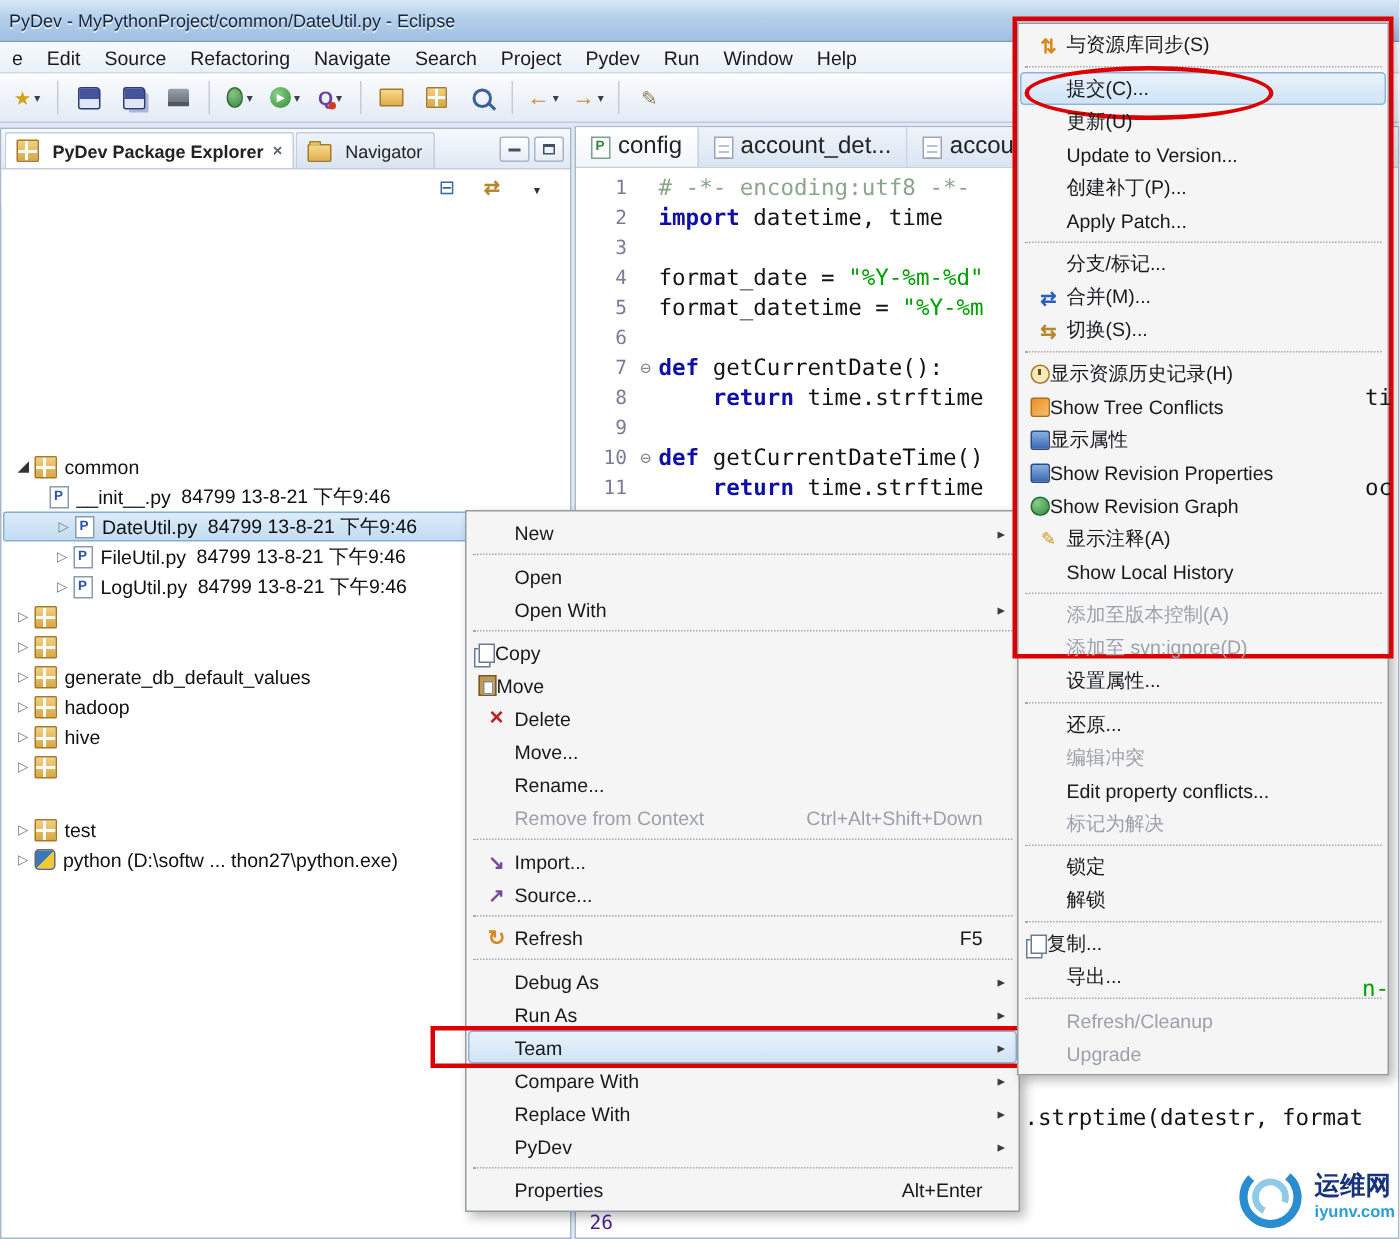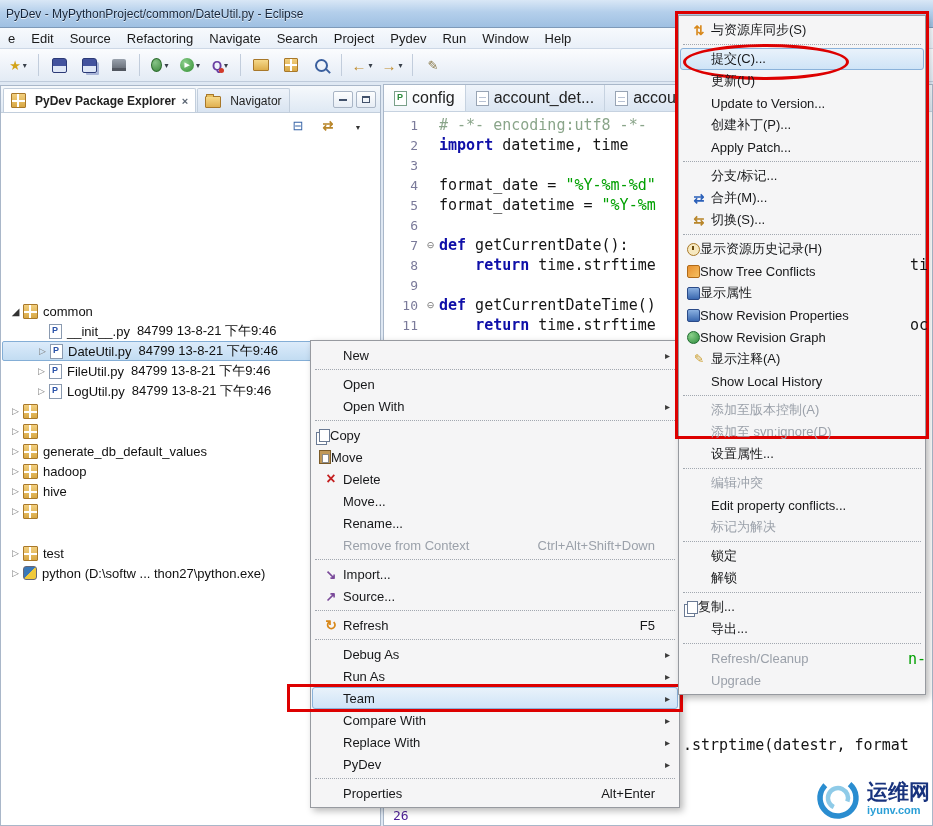--- a/index.html
+++ b/index.html
@@ -136,21 +136,21 @@
   .ic-tree-conflicts{width:11px;height:11px;background:linear-gradient(135deg,#e89030,#f6c060);border:1px solid #b06a18;border-radius:2px}
   .ic-properties-blue{width:11px;height:11px;background:linear-gradient(#8ab0e0,#3a68b0);border:1px solid #2a4a88;border-radius:2px}
   .ic-graph-green{width:11px;height:11px;background:radial-gradient(circle at 30% 30%,#8ad08a,#2e8b3e);border:1px solid #1e6b2e;border-radius:50%}
   .ic-annotate::before{content:"✎";color:#c89820;font-size:12px}
   
   .anno-team{position:absolute;left:-26px;right:-6px;top:-4px;bottom:-4px;border:3px solid var(--anno,#dd0000);pointer-events:none}
   .anno-ellipse{position:absolute;left:2px;top:-5px;width:160px;height:30px;border:3px solid var(--anno,#dd0000);border-radius:50%;pointer-events:none}
   .anno-subbox{position:absolute;left:-4px;top:-5px;width:248px;height:422px;border:3px solid var(--anno,#dd0000);pointer-events:none}
   
   .watermark{position:absolute;right:3px;bottom:5px;display:flex;align-items:center;gap:6px;z-index:50}
-  .wm-name{font-size:21px;font-weight:bold;color:#18337e;line-height:1.2}
+  .wm-name{font-size:17px;font-weight:bold;color:#18337e;line-height:1.2}
   .wm-url{font-size:11px;font-weight:bold;color:#2b9fd6;line-height:1.2}
 </style>
 </head>
 <body>
 
 <div class="titlebar">
   <span>PyDev - MyPythonProject/common/DateUtil.py - Eclipse</span>
 </div>
 
 <div class="menubar">
@@ -246,21 +246,21 @@
       <span class="ptb-btn">
         <span class="ptbi ptb-view-menu"></span>
       </span>
     </div>
   <div class="tree">
       <div class="tree-row" style="padding-left: 6px;">
         <span class="tw exp">◢</span>
         <span class="ticon package-icon"></span>
         <span class="tlabel">common</span>
       </div>
-      <div class="tree-row" style="padding-left: 32px;">
+      <div class="tree-row" style="padding-left: 16px;">
         <span class="tw"></span>
         <span class="ticon pyfile-icon"></span>
         <span class="tlabel">__init__.py</span>
         <span class="tmeta">84799 13-8-21 下午9:46</span>
       </div>
       <div class="tree-row selected" style="padding-left: 32px;">
         <span class="tw">▷</span>
         <span class="ticon pyfile-icon"></span>
         <span class="tlabel">DateUtil.py</span>
         <span class="tmeta">84799 13-8-21 下午9:46</span>
@@ -569,20 +569,24 @@
     </div>
     <div class="mi dis">
       <span class="mic"></span>
       <span class="mlbl">添加至 svn:ignore(D)</span>
     </div>
     <div class="mi">
       <span class="mic"></span>
       <span class="mlbl">设置属性...</span>
     </div>
     <div class="msep"></div>
+    <div class="mi">
+      <span class="mic"></span>
+      <span class="mlbl">还原...</span>
+    </div>
     <div class="mi dis">
       <span class="mic"></span>
       <span class="mlbl">编辑冲突</span>
     </div>
     <div class="mi">
       <span class="mic"></span>
       <span class="mlbl">Edit property conflicts...</span>
     </div>
     <div class="mi dis">
       <span class="mic"></span>

